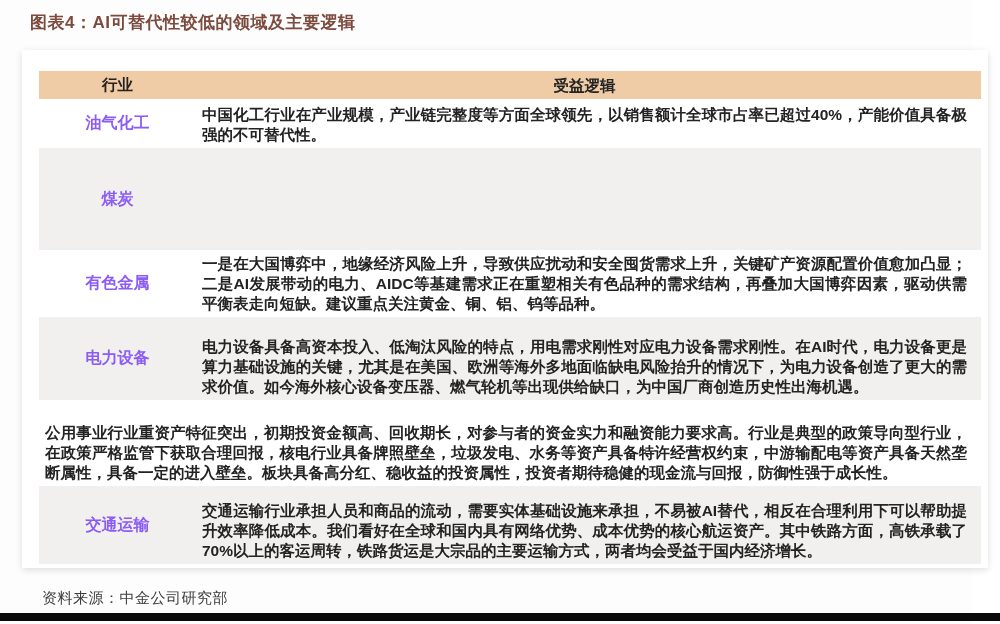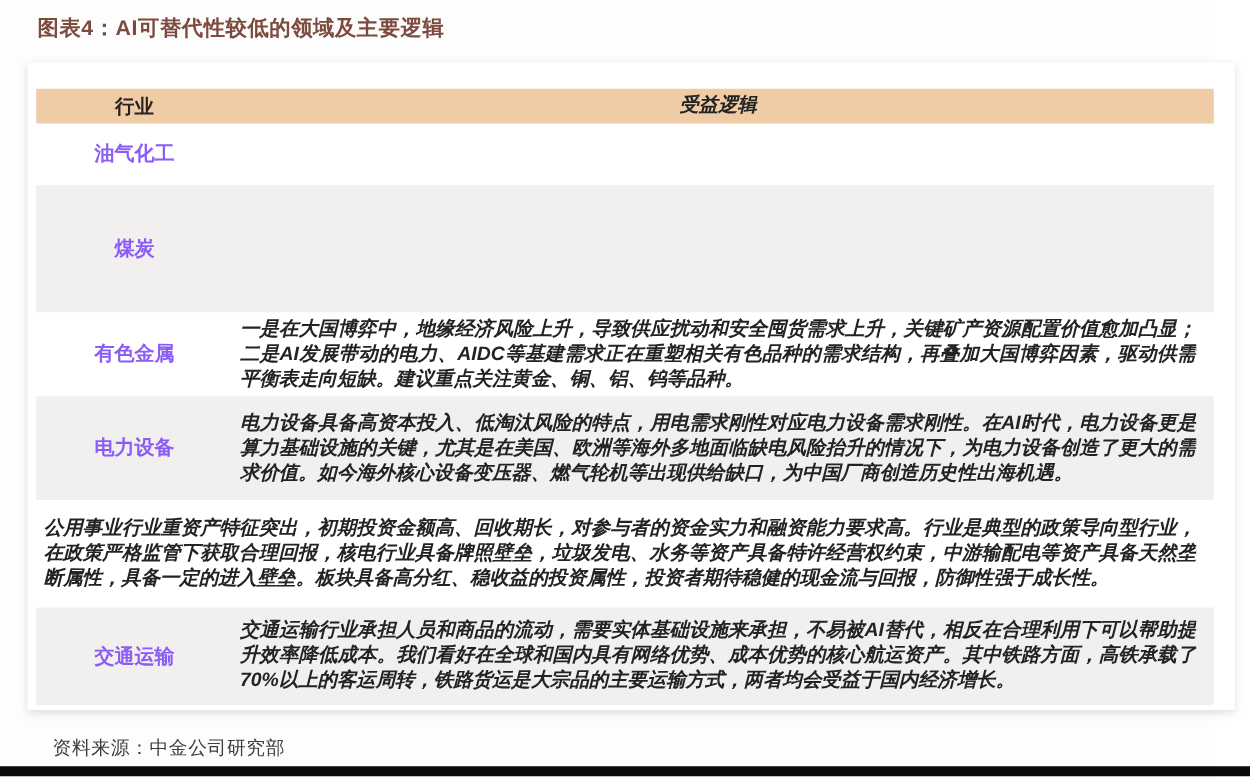--- a/index.html
+++ b/index.html
@@ -21,39 +21,38 @@
 
   .card {
     position: absolute; left: 22px; top: 50px;
     width: 966px; height: 518px;
     background: #ffffff;
     box-shadow: 0 2px 7px rgba(0,0,0,0.13);
     border-radius: 1px;
   }
 
   .table {
-    position: absolute; left: 29px; top: 71px;
+    position: absolute; left: 39px; top: 71px;
     width: 942px;
     display: flex; flex-direction: column;
   }
   .trow { display: flex; width: 100%; }
   .thead { background: #efcba6; height: 28px; }
   .thead .cell { font-weight: 700; color: #26221f; font-size: 15.5px; }
   .cell-industry {
     width: 157px; flex: 0 0 157px;
     display: flex; align-items: center; justify-content: center;
     text-align: center;
     font-size: 16px; font-weight: 600; color: #8b5cf6;
     padding: 2px 4px;
   }
   .cell-logic {
     flex: 1 1 auto;
-    display: flex; align-items: center;
+    display: flex; align-items: flex-end;
     padding: 3px 14px 3px 6px;
-    font-style: italic;
   }
   .cell-logic .txt {
     font-size: 15.5px; line-height: 20px;
     font-weight: 600; color: #232323;
     text-align: justify;
     text-justify: inter-ideograph;
     width: 100%;
     overflow: hidden;
   }
   .thead .cell-logic { justify-content: center; }
@@ -91,20 +90,23 @@
 
     <div class="trow thead">
       <div class="cell cell-industry">行业</div>
       <div class="cell cell-logic">
         <span class="txt">受益逻辑</span>
       </div>
     </div>
 
     <div class="trow r0">
       <div class="cell-industry">油气化工</div>
+      <div class="cell-logic">
+        <span class="txt">中国化工行业在产业规模，产业链完整度等方面全球领先，以销售额计全球市占率已超过40%，产能价值具备极强的不可替代性。</span>
+      </div>
     </div>
 
     <div class="trow r1">
       <div class="cell-industry">煤炭</div>
     </div>
 
     <div class="trow r2">
       <div class="cell-industry">有色金属</div>
       <div class="cell-logic">
         <span class="txt">一是在大国博弈中，地缘经济风险上升，导致供应扰动和安全囤货需求上升，关键矿产资源配置价值愈加凸显；二是AI发展带动的电力、AIDC等基建需求正在重塑相关有色品种的需求结构，再叠加大国博弈因素，驱动供需平衡表走向短缺。建议重点关注黄金、铜、铝、钨等品种。</span>

